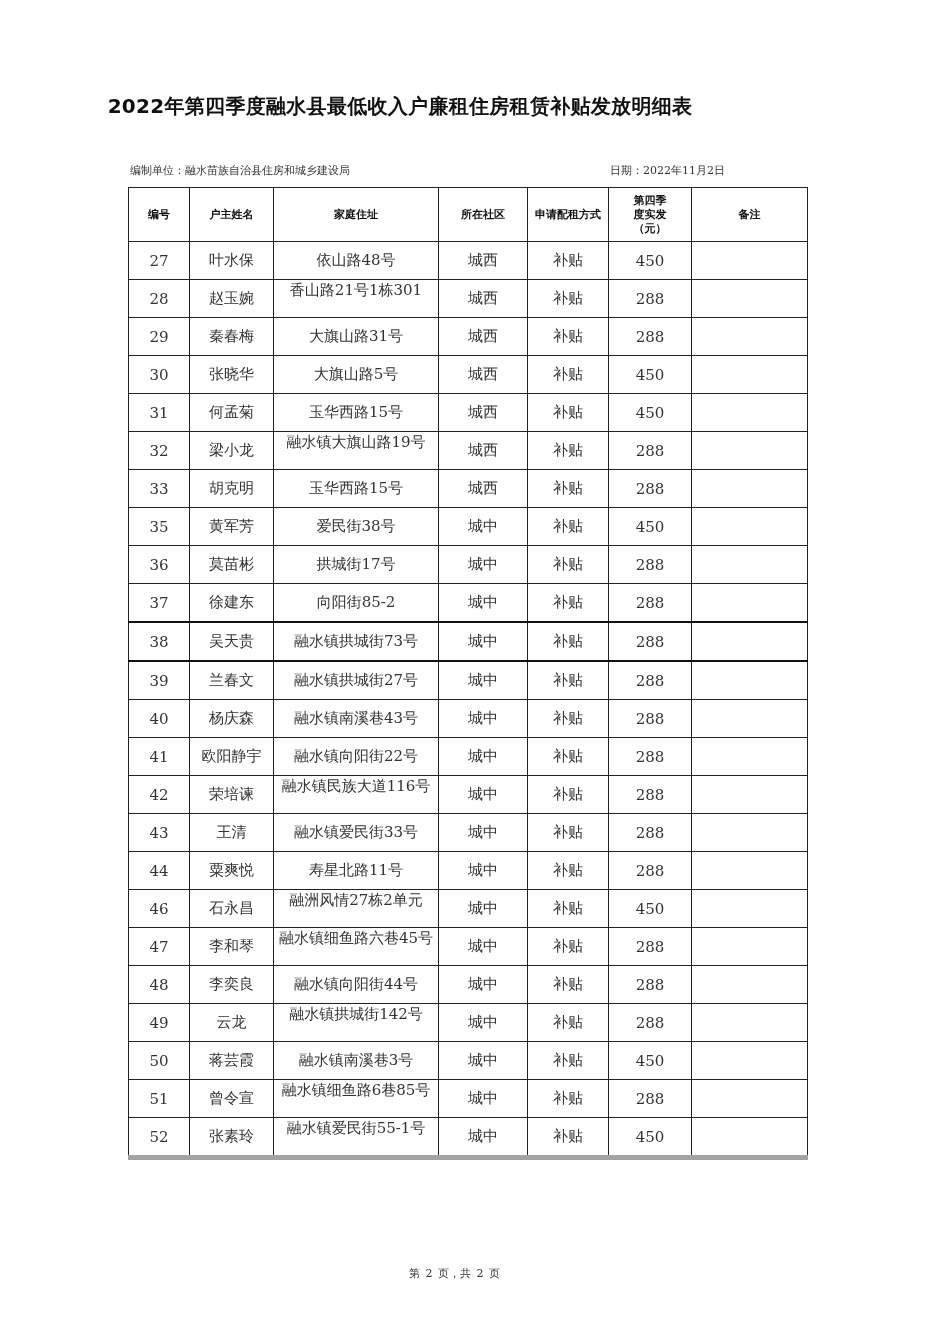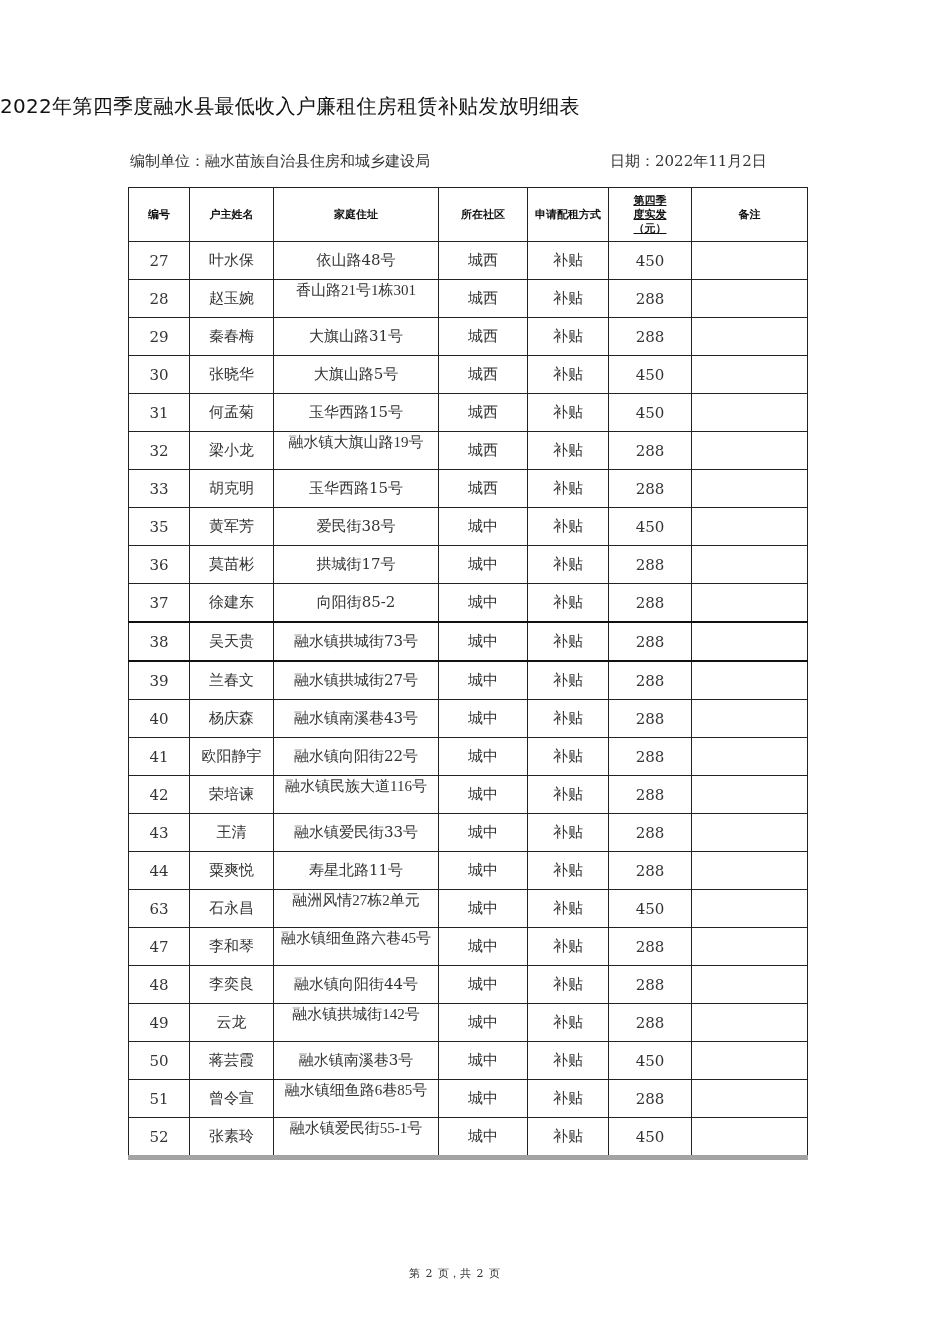--- a/index.html
+++ b/index.html
@@ -1,31 +1,31 @@
 <!DOCTYPE html>
 <html><head>
   <meta charset="utf-8">
   <style>
     html, body { margin: 0; padding: 0; background: #ffffff; }
     body { width: 936px; height: 1324px; position: relative; overflow: hidden;
            font-family: "DejaVu Serif", "Liberation Serif", serif; color: #111; }
-    .title { position: absolute; top: 93px; left: 0; width: 800px; 
+    .title { position: absolute; top: 93px; left: 0; width: 800px; text-align: center;
              font-family: "DejaVu Sans", "Liberation Sans", sans-serif;
-             font-weight: normal; font-size: 20px; letter-spacing: 0.3px; }
-    .meta { position: absolute; top: 152px; font-size: 15px; color: #333; }
+             font-weight: bold; font-size: 20px; letter-spacing: 0.3px; }
+    .meta { position: absolute; top: 163px; font-size: 11px; color: #333; }
     .meta.unit { left: 130px; }
     .meta.date { left: 610px; }
     table.grid { position: absolute; top: 187px; left: 128px; border-collapse: collapse;
                  table-layout: fixed; width: 679px; }
     table.grid th, table.grid td { border: 1px solid #222; text-align: center; vertical-align: middle;
                  padding: 0; overflow: hidden; }
     table.grid th { height: 53px; font-family: "DejaVu Sans", "Liberation Sans", sans-serif;
                  font-weight: bold; font-size: 11px; line-height: 14px; }
     table.grid td { height: 37px; font-size: 15px; color: #333; }
-    table.grid td.addr { line-height: 19px; font-family: Liberation Serif, serif; }
+    table.grid td.addr { line-height: 19px; }
     table.grid td.addr .wrap { height: 36px; overflow: hidden; display: flex; align-items: flex-start;
                  justify-content: center; padding-top: 0; }
     table.grid tr.thick-top td { border-top: 2px solid #111; margin-top: 8px; }
     table.grid tr.last td { border-bottom: 5px solid #a3a3a3; }
     .footer { position: absolute; top: 1266px; left: 0; width: 909px; text-align: center;
               font-size: 11px; color: #333; word-spacing: 2px; }
   </style>
 </head>
 <body>
 
@@ -43,21 +43,21 @@
       <col style="width:83px">
       <col style="width:116px">
   </colgroup>
   <thead>
     <tr>
       <th>编号</th>
       <th>户主姓名</th>
       <th>家庭住址</th>
       <th>所在社区</th>
       <th>申请配租方式</th>
-      <th style="padding:0 24px;text-decoration:underline;">第四季度实发（元）</th>
+      <th style="padding:0 24px;">第四季度实发（元）</th>
       <th>备注</th>
     </tr>
   </thead>
   <tbody id="tbody">
       <tr>
         <td>27</td>
         <td>叶水保</td>
         <td>依山路48号</td>
         <td>城西</td>
         <td>补贴</td>
@@ -208,21 +208,21 @@
       <tr>
         <td>44</td>
         <td>粟爽悦</td>
         <td>寿星北路11号</td>
         <td>城中</td>
         <td>补贴</td>
         <td>288</td>
         <td></td>
       </tr>
       <tr>
-        <td>63</td>
+        <td>46</td>
         <td>石永昌</td>
         <td class="addr">
           <div class="wrap">融洲风情27栋2单元</div>
         </td>
         <td>城中</td>
         <td>补贴</td>
         <td>450</td>
         <td></td>
       </tr>
       <tr>

